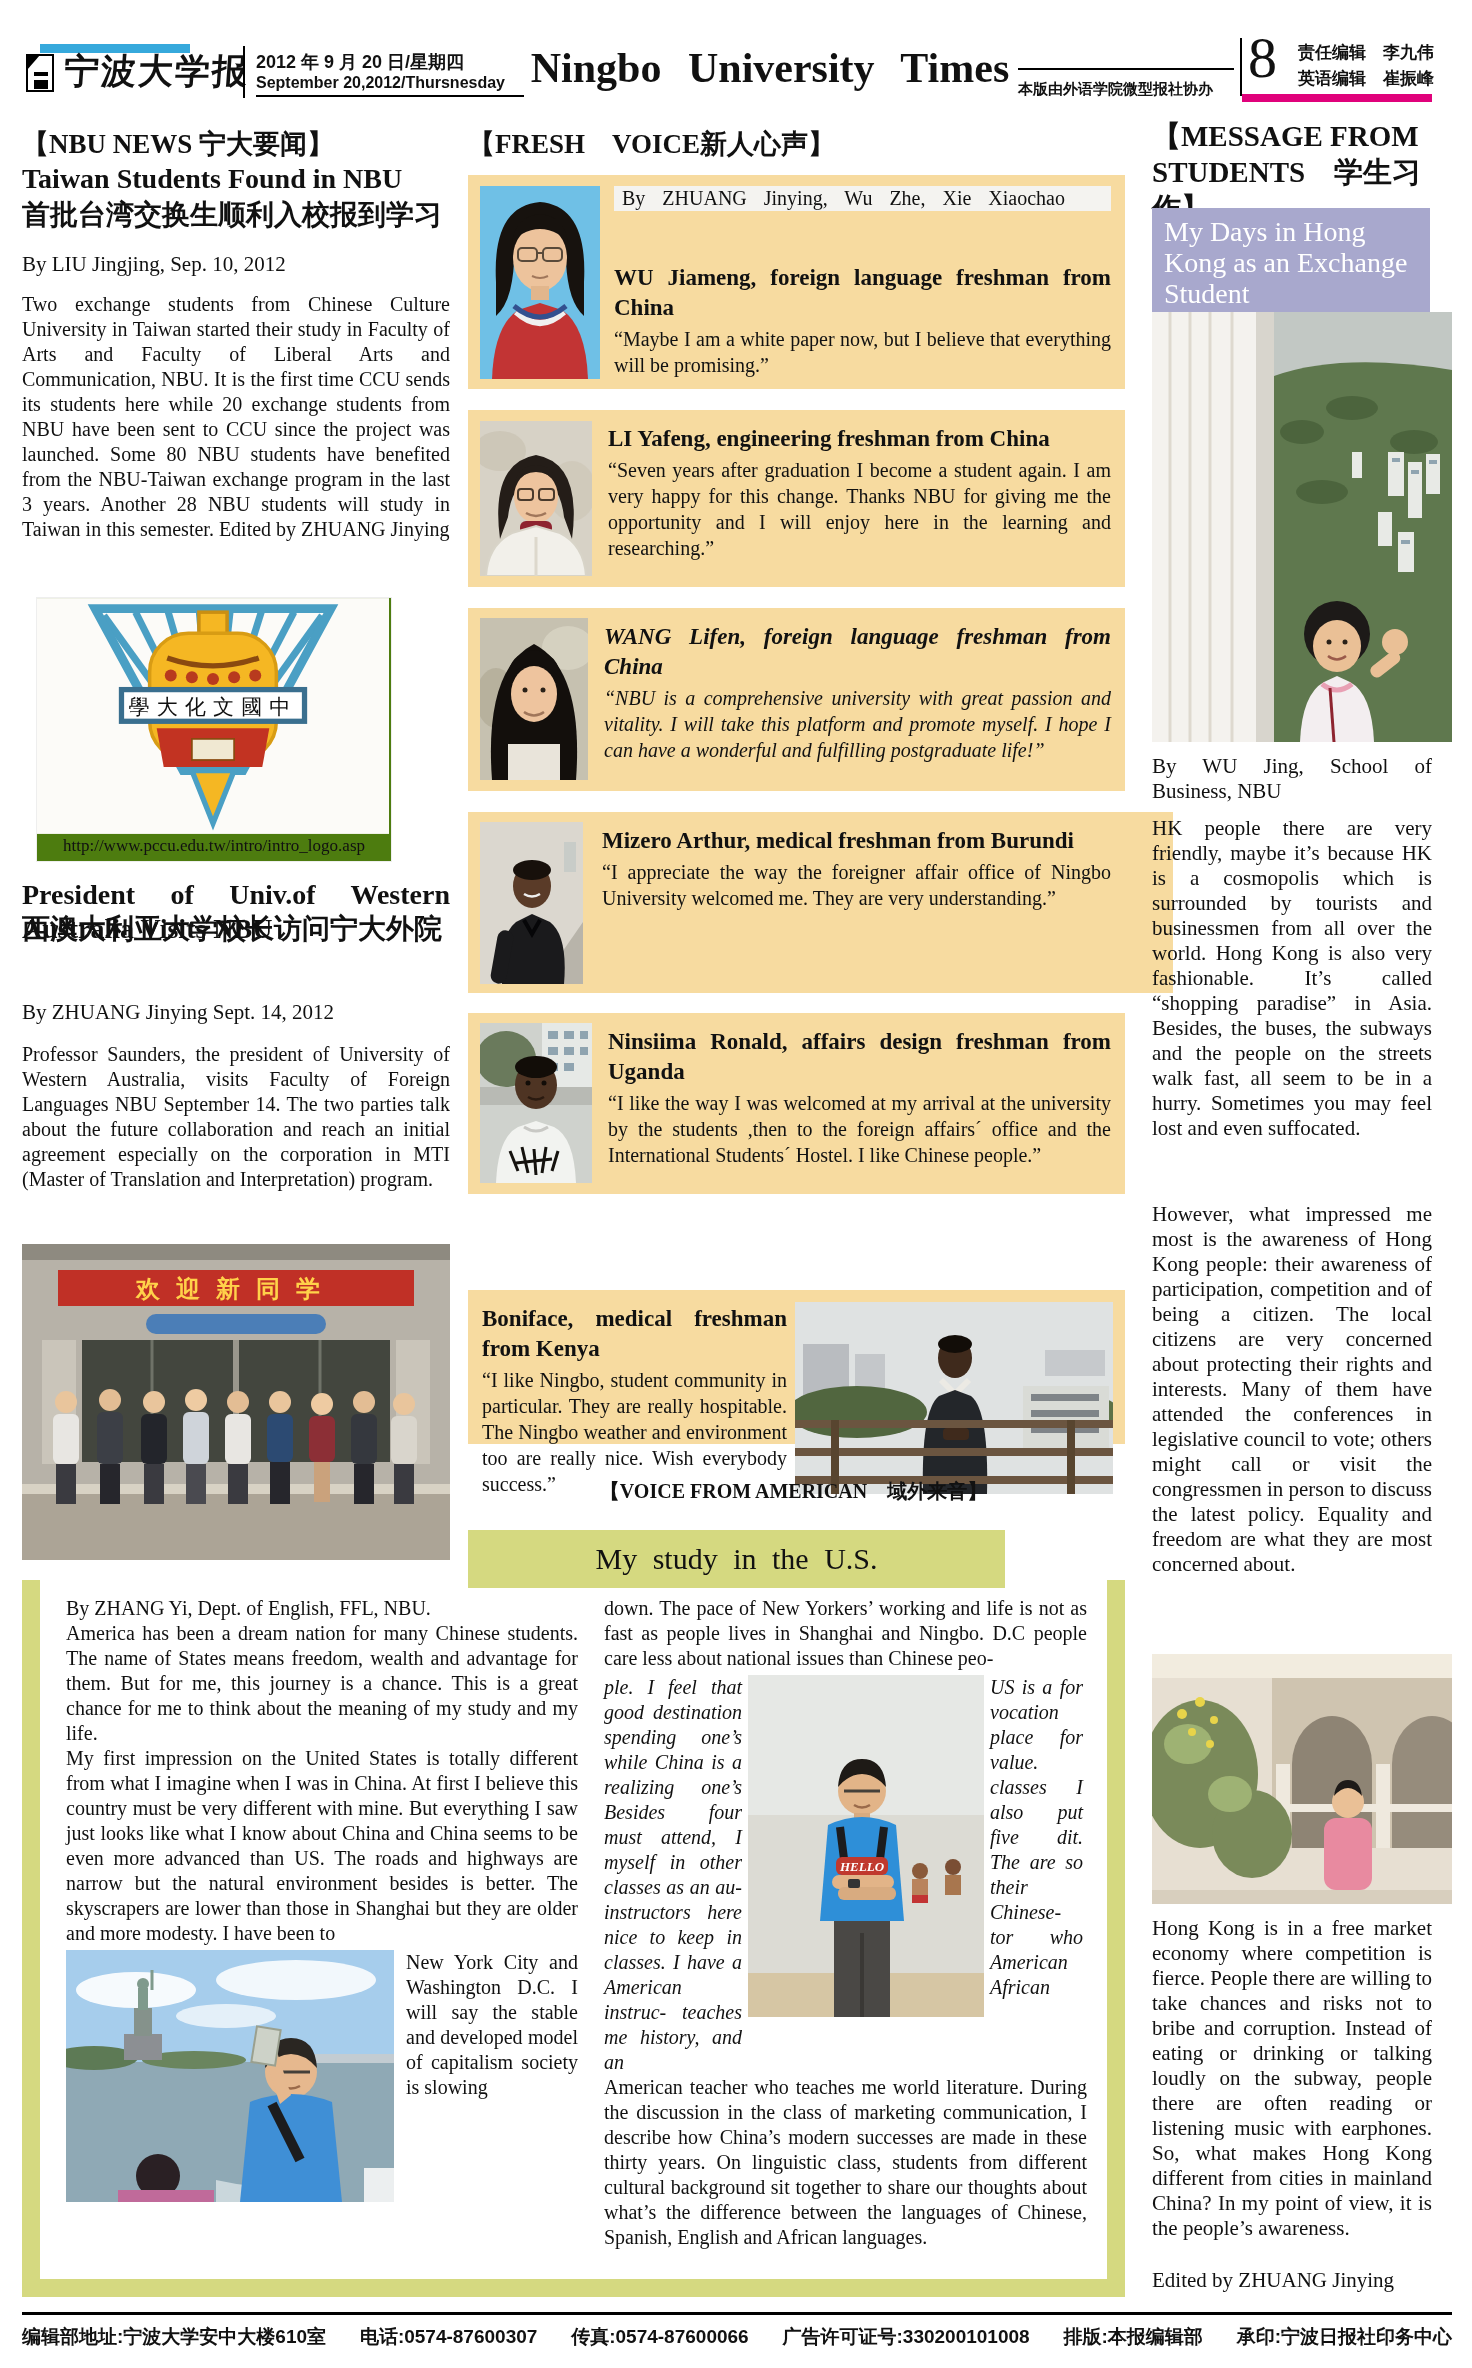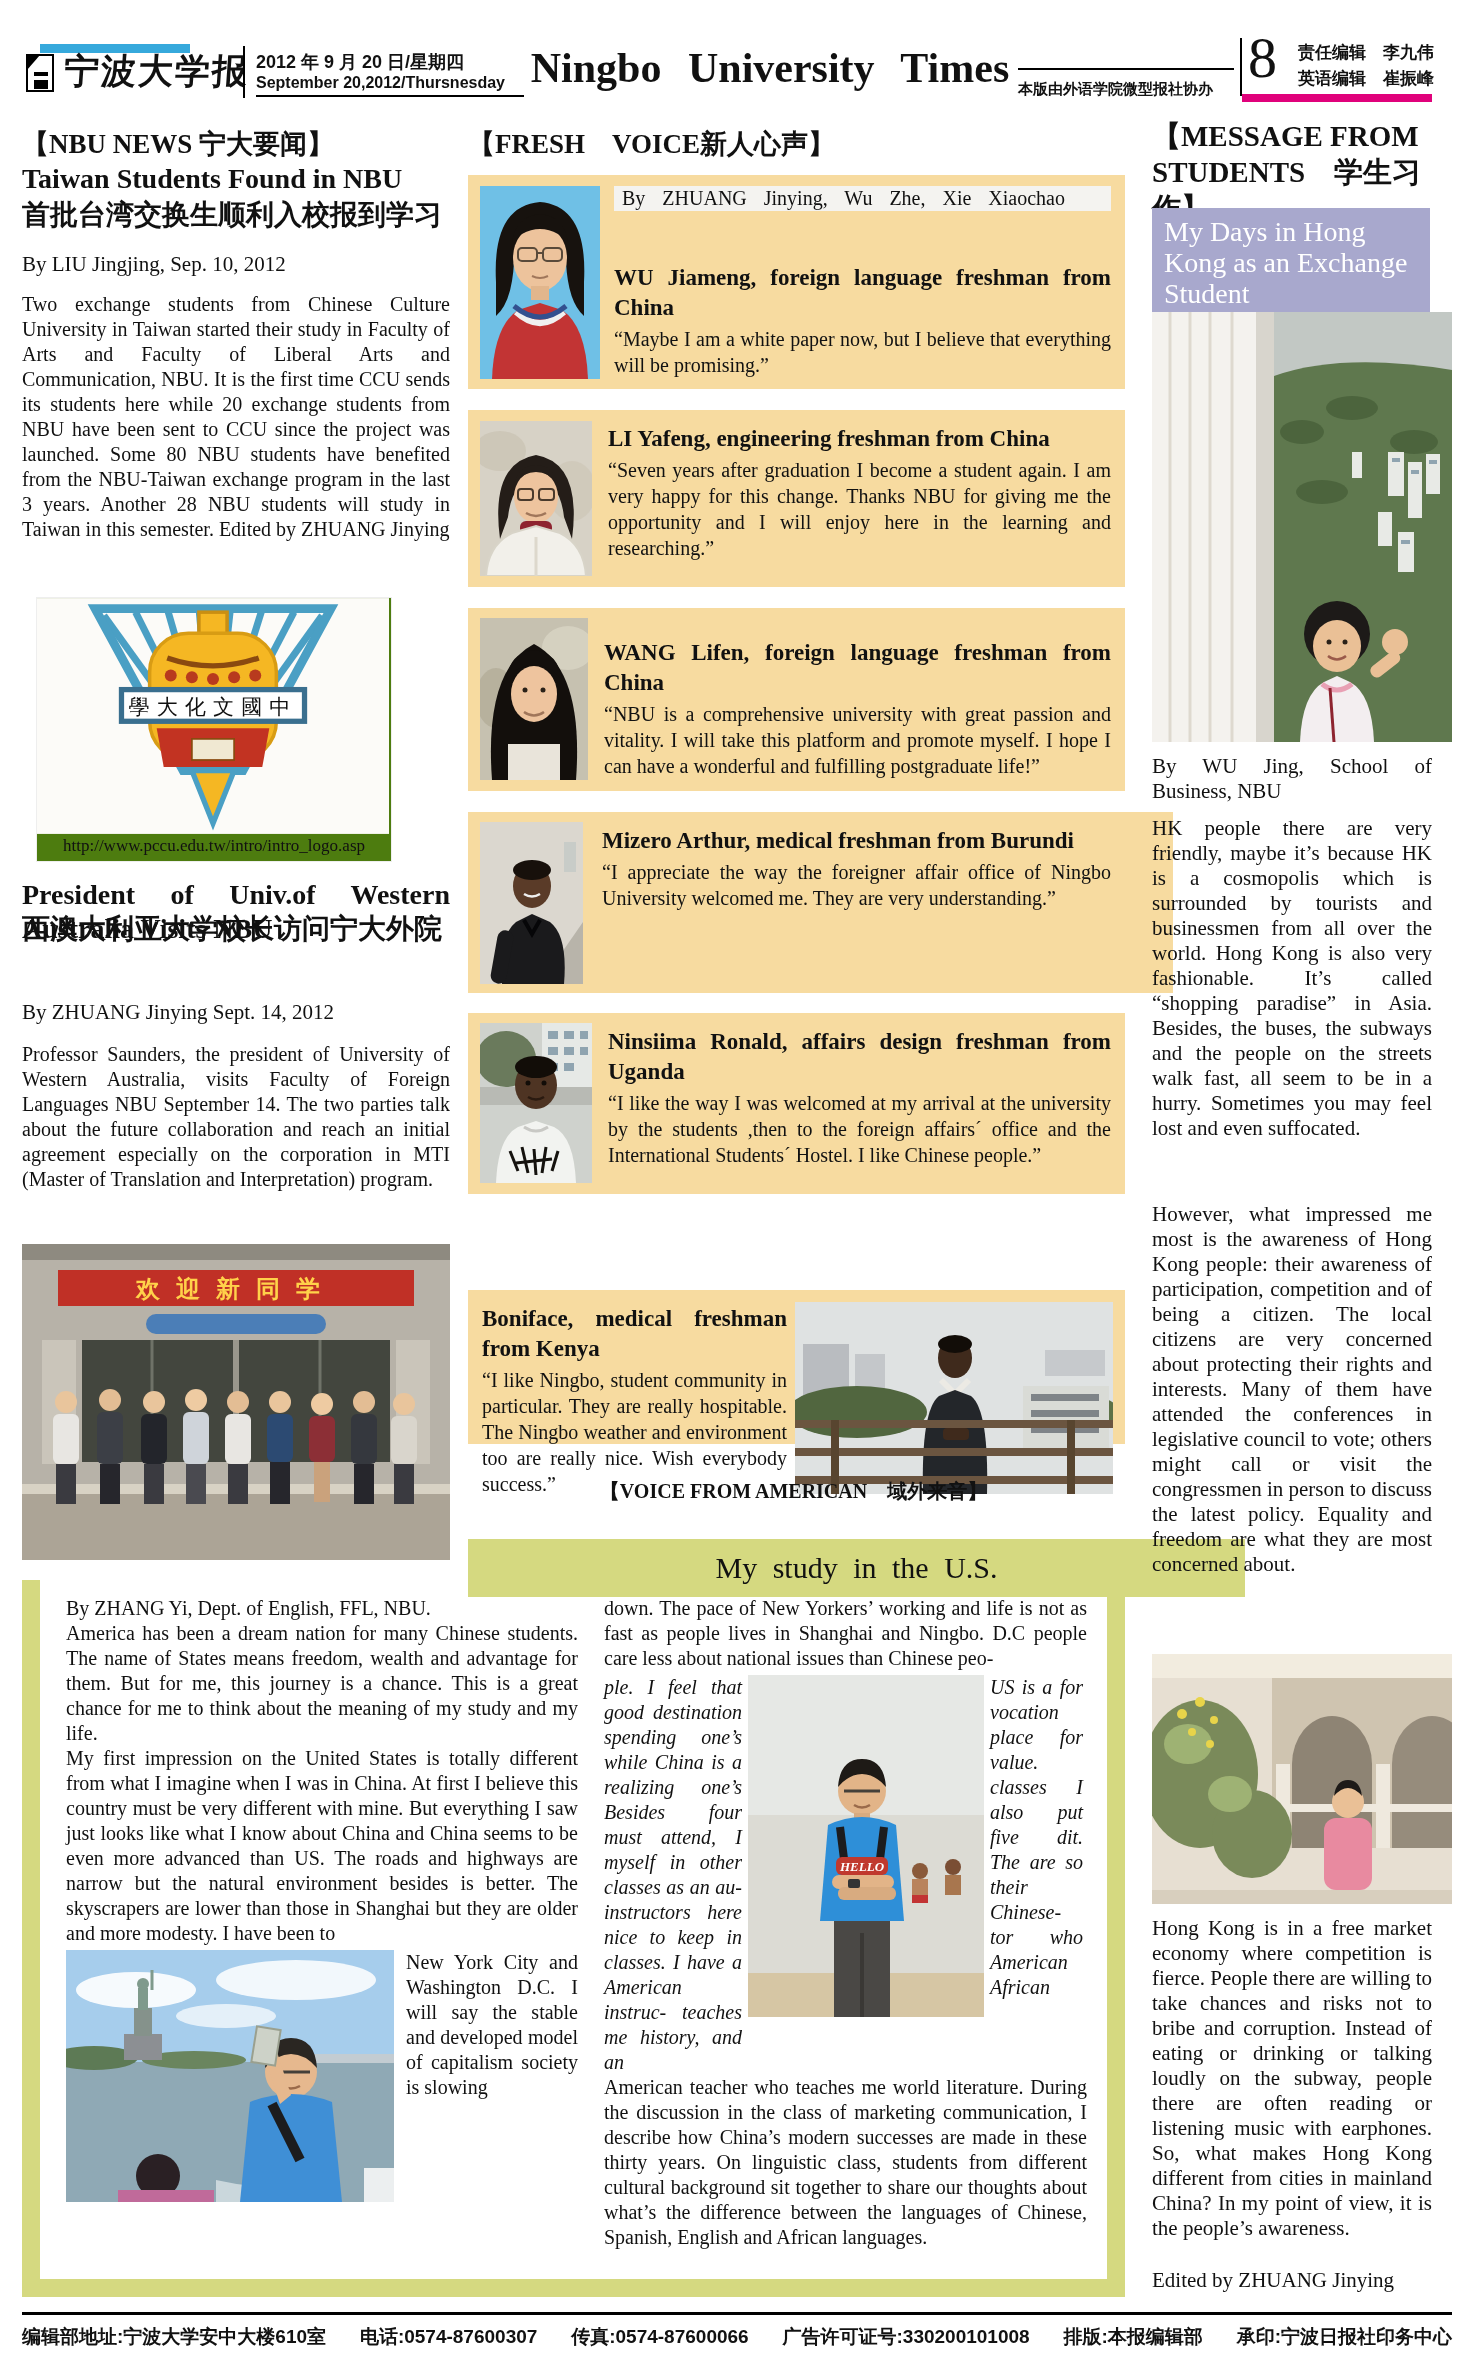--- a/index.html
+++ b/index.html
@@ -36,21 +36,21 @@
   
   .fv-block{position:absolute;left:0;width:657px;background:#f7dba0;}
   .fv-photo{position:absolute;}
   .fv-text{position:absolute;}
   .fv-byline{background:#f4f3f0;font-size:20px;padding:1px 8px;word-spacing:12px;}
   .fv-name{font-size:23px;font-weight:bold;line-height:30px;text-align:justify;}
   .fv-quote{font-size:20px;line-height:26px;text-align:justify;margin-top:3px;}
   
   .us-art{left:22px;top:1478px;width:1103px;}
   .us-sechead{position:absolute;left:440px;top:0;width:663px;text-align:center;font-size:20px;font-weight:bold;}
-  .us-titlebar{position:absolute;left:446px;top:61px;width:777px;height:58px;background:#d5d980;}
+  .us-titlebar{position:absolute;left:446px;top:52px;width:537px;height:58px;background:#d5d980;}
   .us-title{font-size:30px;text-align:center;line-height:58px;word-spacing:8px;}
   .us-frame{position:absolute;left:0;top:102px;width:1103px;height:717px;box-sizing:border-box;
             border-left:18px solid #d5d980;border-right:18px solid #d5d980;border-bottom:18px solid #d5d980;
             padding:16px 20px 0 26px;overflow:hidden;}
   .us-cols{display:flex;gap:26px;}
   .us-cl{width:512px;}
   .us-cr{width:483px;}
   .statue-zone{margin-top:4px;}
   .statue-zone svg{float:left;margin-right:12px;}
   .beach-zone{display:flex;gap:6px;margin-top:4px;font-style:italic;}
@@ -255,21 +255,21 @@
         <ellipse cx="88" cy="30" rx="26" ry="22" fill="#d8d4c4" opacity="0.8"></ellipse>
         <ellipse cx="16" cy="80" rx="20" ry="30" fill="#b3ad98" opacity="0.8"></ellipse>
         <path d="M12,162 Q4,52 54,26 Q104,52 96,162 z" fill="#130f0c"></path>
         <ellipse cx="54" cy="76" rx="23" ry="28" fill="#eec49e"></ellipse>
         <path d="M26,62 Q30,34 54,32 Q78,34 82,62 L72,52 Q54,42 36,52 z" fill="#130f0c"></path>
         <circle cx="45" cy="72" r="2.5" fill="#2a2118"></circle>
           <circle cx="63" cy="72" r="2.5" fill="#2a2118"></circle>
         <path d="M44,94 q10,7 20,0" stroke="#a0765a" stroke-width="2.5" fill="none"></path>
         <rect x="28" y="126" width="52" height="36" fill="#e9e4da"></rect>
       </svg>
-      <div class="fv-text" style="left:136px;top:30px;width:507px;">
+      <div class="fv-text" style="left:136px;top:14px;width:507px;font-style:italic;">
         <div class="fv-name">WANG Lifen, foreign language freshman from China</div>
         <div class="fv-quote">“NBU is a comprehensive university with great passion and vitality. I will take this platform and promote myself. I hope I can have a wonderful and fulfilling postgraduate life!”</div>
       </div>
     </div>
 
     <div class="fv-block" style="top:812px;height:181px;padding-left:48px;">
       <svg class="fv-photo" style="left:12px;top:10px;" width="103" height="162" viewBox="0 0 103 162">
         <rect width="103" height="162" fill="#dbd7cf"></rect>
         <path d="M60,162 L103,100 L103,162 z" fill="#b8b4aa"></path>
         <rect x="84" y="20" width="12" height="30" fill="#c8ccc8"></rect>

